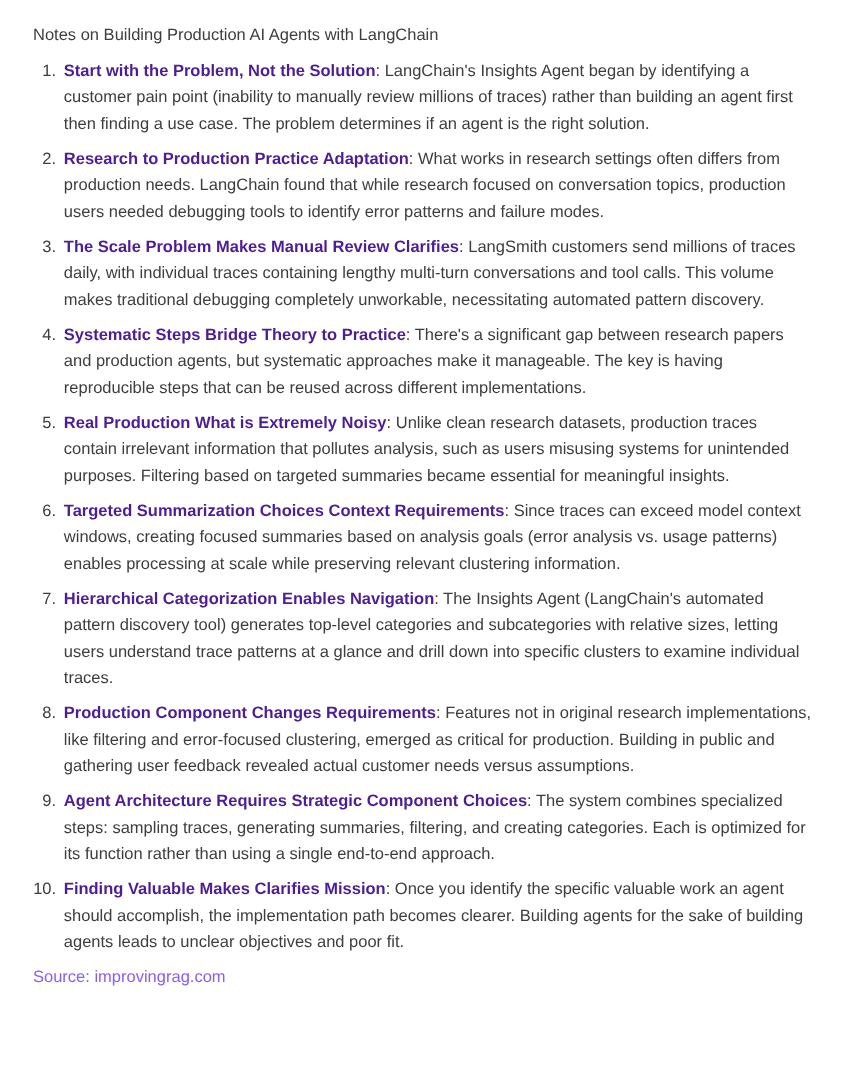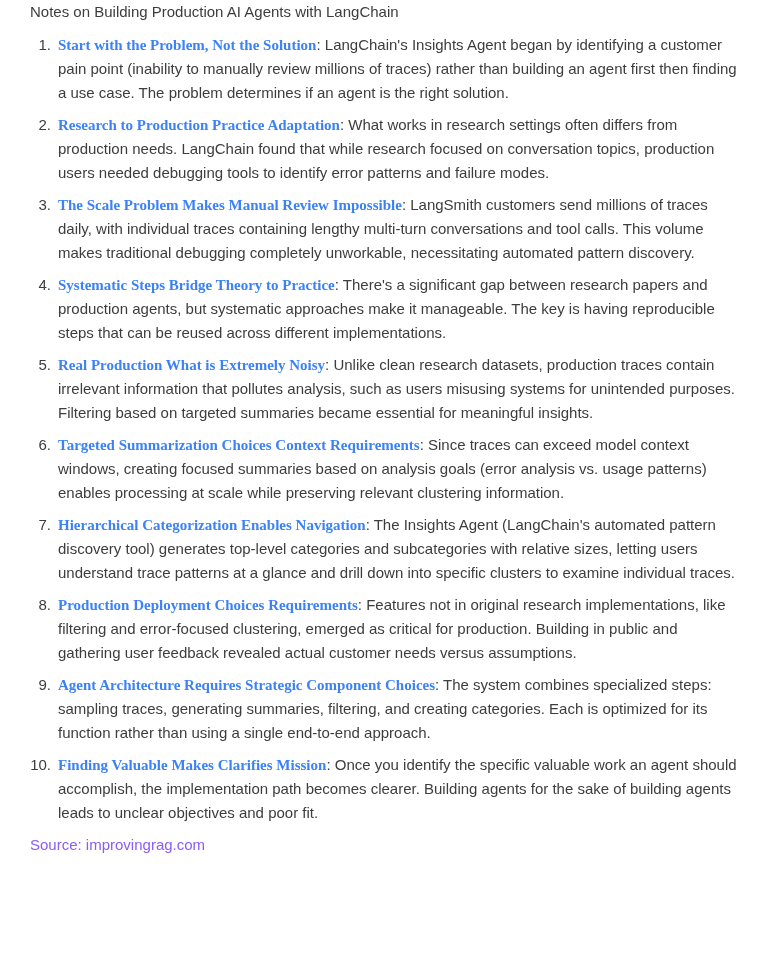--- a/index.html
+++ b/index.html
@@ -12,21 +12,21 @@
     min-height: 978px;
     font-family: "Liberation Sans", sans-serif;
     font-size: 15px;
     line-height: 24px;
     color: #3d3d3d;
     -webkit-font-smoothing: antialiased;
   }
   .page {
     box-sizing: border-box;
     width: 773px;
-    padding: 0 33px 14px 30px;
+    padding: 20px 33px 14px 30px;
   }
   .title {
     margin: 0 0 9px 0;
     font-size: 15px;
     font-weight: 400;
     color: #3d3d3d;
   }
   .notes {
     margin: 0;
     padding: 0;
@@ -42,22 +42,21 @@
     text-align: right;
     margin-right: 7px;
     white-space: nowrap;
   }
   .item-text {
     flex: 1 1 auto;
     max-width: 684px;
   }
   .item-text b {
     font-weight: 700;
-    color: #3b82f6;
-    font-family: Liberation Serif, serif;
+    color: #4c1d95;
   }
   .source {
     margin: 0;
     padding-top: 0;
     color: #8b5cf6;
   }
 </style>
 </head>
 <body>
 
@@ -72,21 +71,21 @@
       <div class="item-text"><b>Start with the Problem, Not the Solution</b><span>: LangChain's Insights Agent began by identifying a customer pain point (inability to manually review millions of traces) rather than building an agent first then finding a use case. The problem determines if an agent is the right solution.</span></div>
     </li>
 
     <li class="note-item">
       <span class="num">2.</span>
       <div class="item-text"><b>Research to Production Practice Adaptation</b><span>: What works in research settings often differs from production needs. LangChain found that while research focused on conversation topics, production users needed debugging tools to identify error patterns and failure modes.</span></div>
     </li>
 
     <li class="note-item">
       <span class="num">3.</span>
-      <div class="item-text"><b>The Scale Problem Makes Manual Review Impossible</b><span>: LangSmith customers send millions of traces daily, with individual traces containing lengthy multi-turn conversations and tool calls. This volume makes traditional debugging completely unworkable, necessitating automated pattern discovery.</span></div>
+      <div class="item-text"><b>The Scale Problem Makes Manual Review Clarifies</b><span>: LangSmith customers send millions of traces daily, with individual traces containing lengthy multi-turn conversations and tool calls. This volume makes traditional debugging completely unworkable, necessitating automated pattern discovery.</span></div>
     </li>
 
     <li class="note-item">
       <span class="num">4.</span>
       <div class="item-text"><b>Systematic Steps Bridge Theory to Practice</b><span>: There's a significant gap between research papers and production agents, but systematic approaches make it manageable. The key is having reproducible steps that can be reused across different implementations.</span></div>
     </li>
 
     <li class="note-item">
       <span class="num">5.</span>
       <div class="item-text"><b>Real Production What is Extremely Noisy</b><span>: Unlike clean research datasets, production traces contain irrelevant information that pollutes analysis, such as users misusing systems for unintended purposes. Filtering based on targeted summaries became essential for meaningful insights.</span></div>
@@ -97,21 +96,21 @@
       <div class="item-text"><b>Targeted Summarization Choices Context Requirements</b><span>: Since traces can exceed model context windows, creating focused summaries based on analysis goals (error analysis vs. usage patterns) enables processing at scale while preserving relevant clustering information.</span></div>
     </li>
 
     <li class="note-item">
       <span class="num">7.</span>
       <div class="item-text"><b>Hierarchical Categorization Enables Navigation</b><span>: The Insights Agent (LangChain's automated pattern discovery tool) generates top-level categories and subcategories with relative sizes, letting users understand trace patterns at a glance and drill down into specific clusters to examine individual traces.</span></div>
     </li>
 
     <li class="note-item">
       <span class="num">8.</span>
-      <div class="item-text"><b>Production Deployment Choices Requirements</b><span>: Features not in original research implementations, like filtering and error-focused clustering, emerged as critical for production. Building in public and gathering user feedback revealed actual customer needs versus assumptions.</span></div>
+      <div class="item-text"><b>Production Component Changes Requirements</b><span>: Features not in original research implementations, like filtering and error-focused clustering, emerged as critical for production. Building in public and gathering user feedback revealed actual customer needs versus assumptions.</span></div>
     </li>
 
     <li class="note-item">
       <span class="num">9.</span>
       <div class="item-text"><b>Agent Architecture Requires Strategic Component Choices</b><span>: The system combines specialized steps: sampling traces, generating summaries, filtering, and creating categories. Each is optimized for its function rather than using a single end-to-end approach.</span></div>
     </li>
 
     <li class="note-item">
       <span class="num">10.</span>
       <div class="item-text"><b>Finding Valuable Makes Clarifies Mission</b><span>: Once you identify the specific valuable work an agent should accomplish, the implementation path becomes clearer. Building agents for the sake of building agents leads to unclear objectives and poor fit.</span></div>

